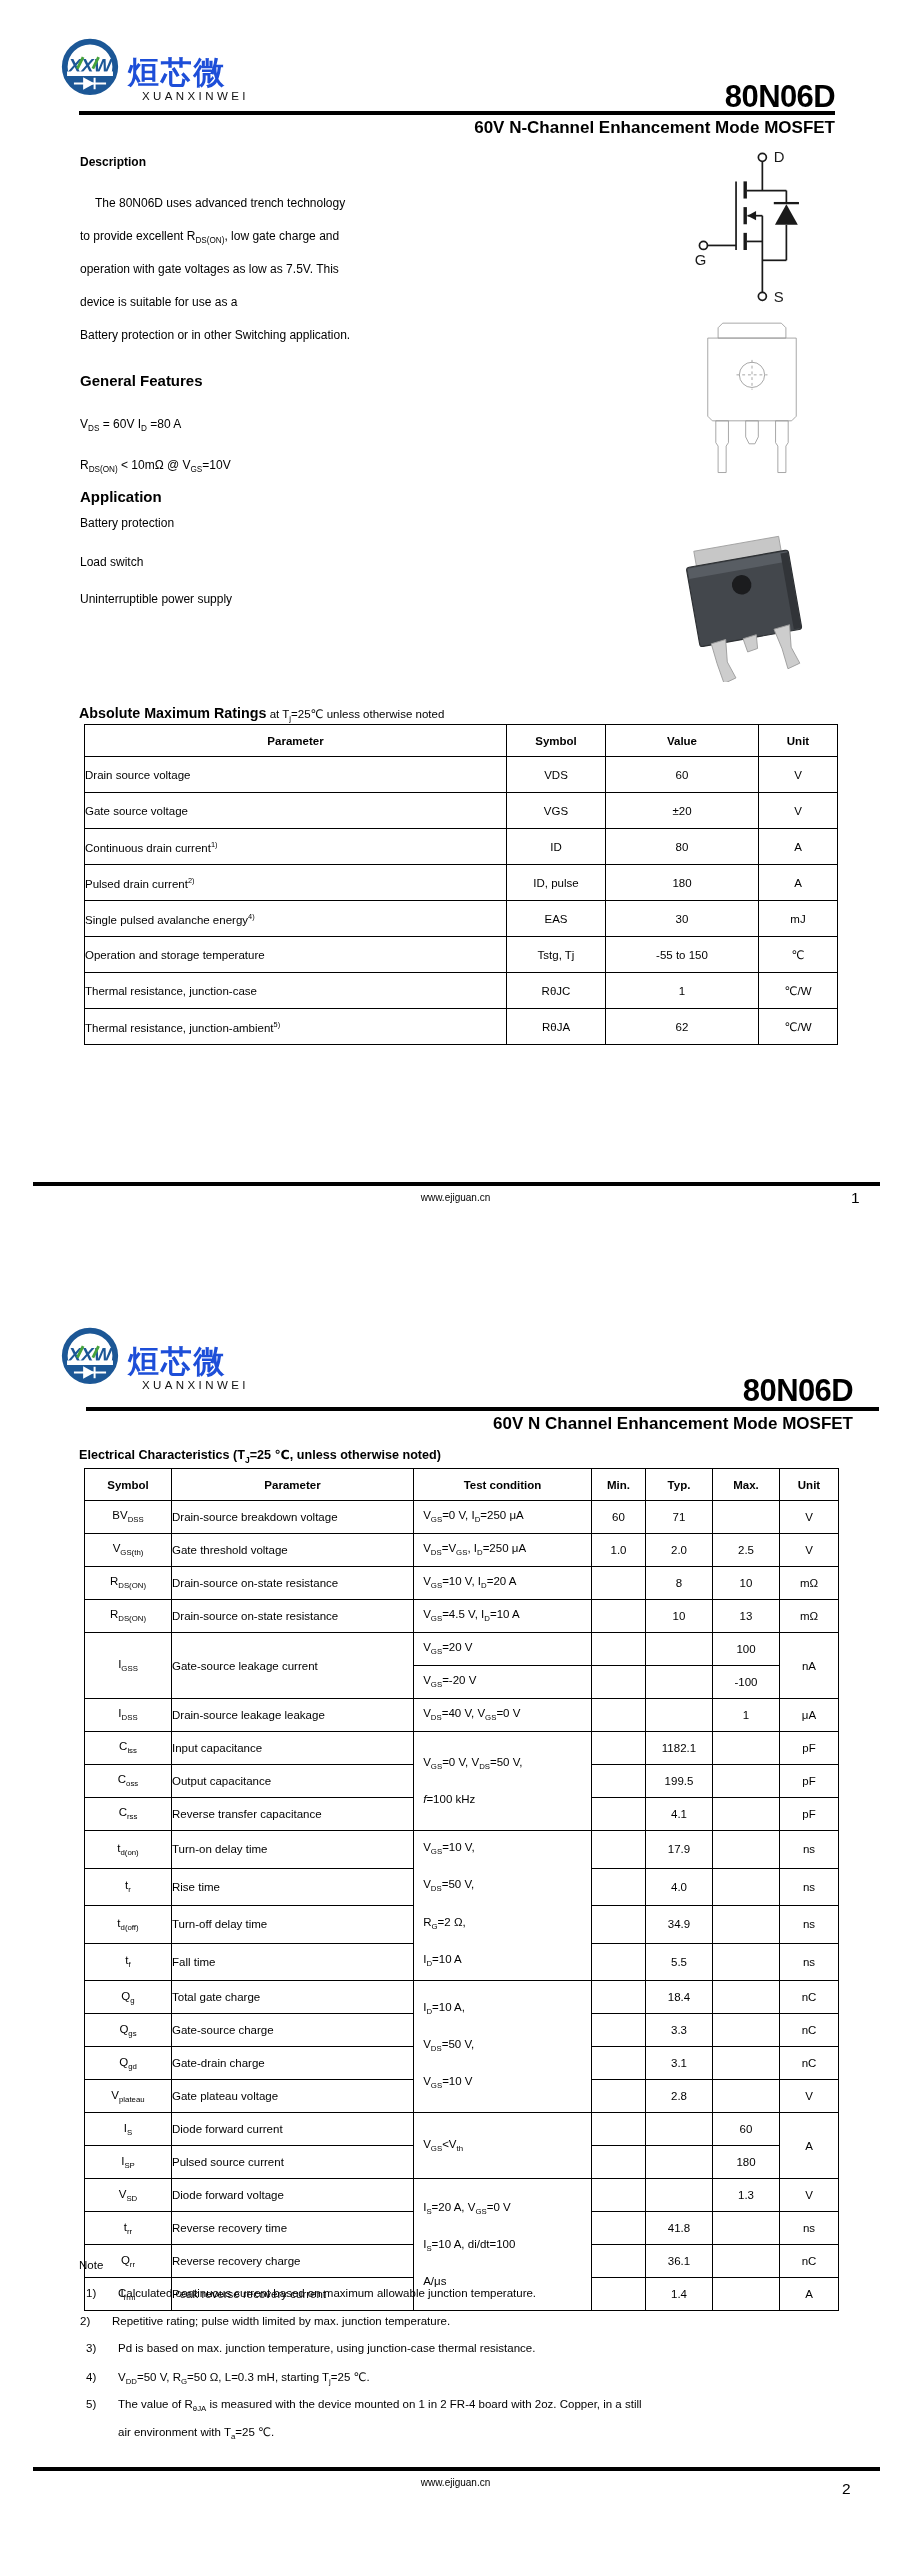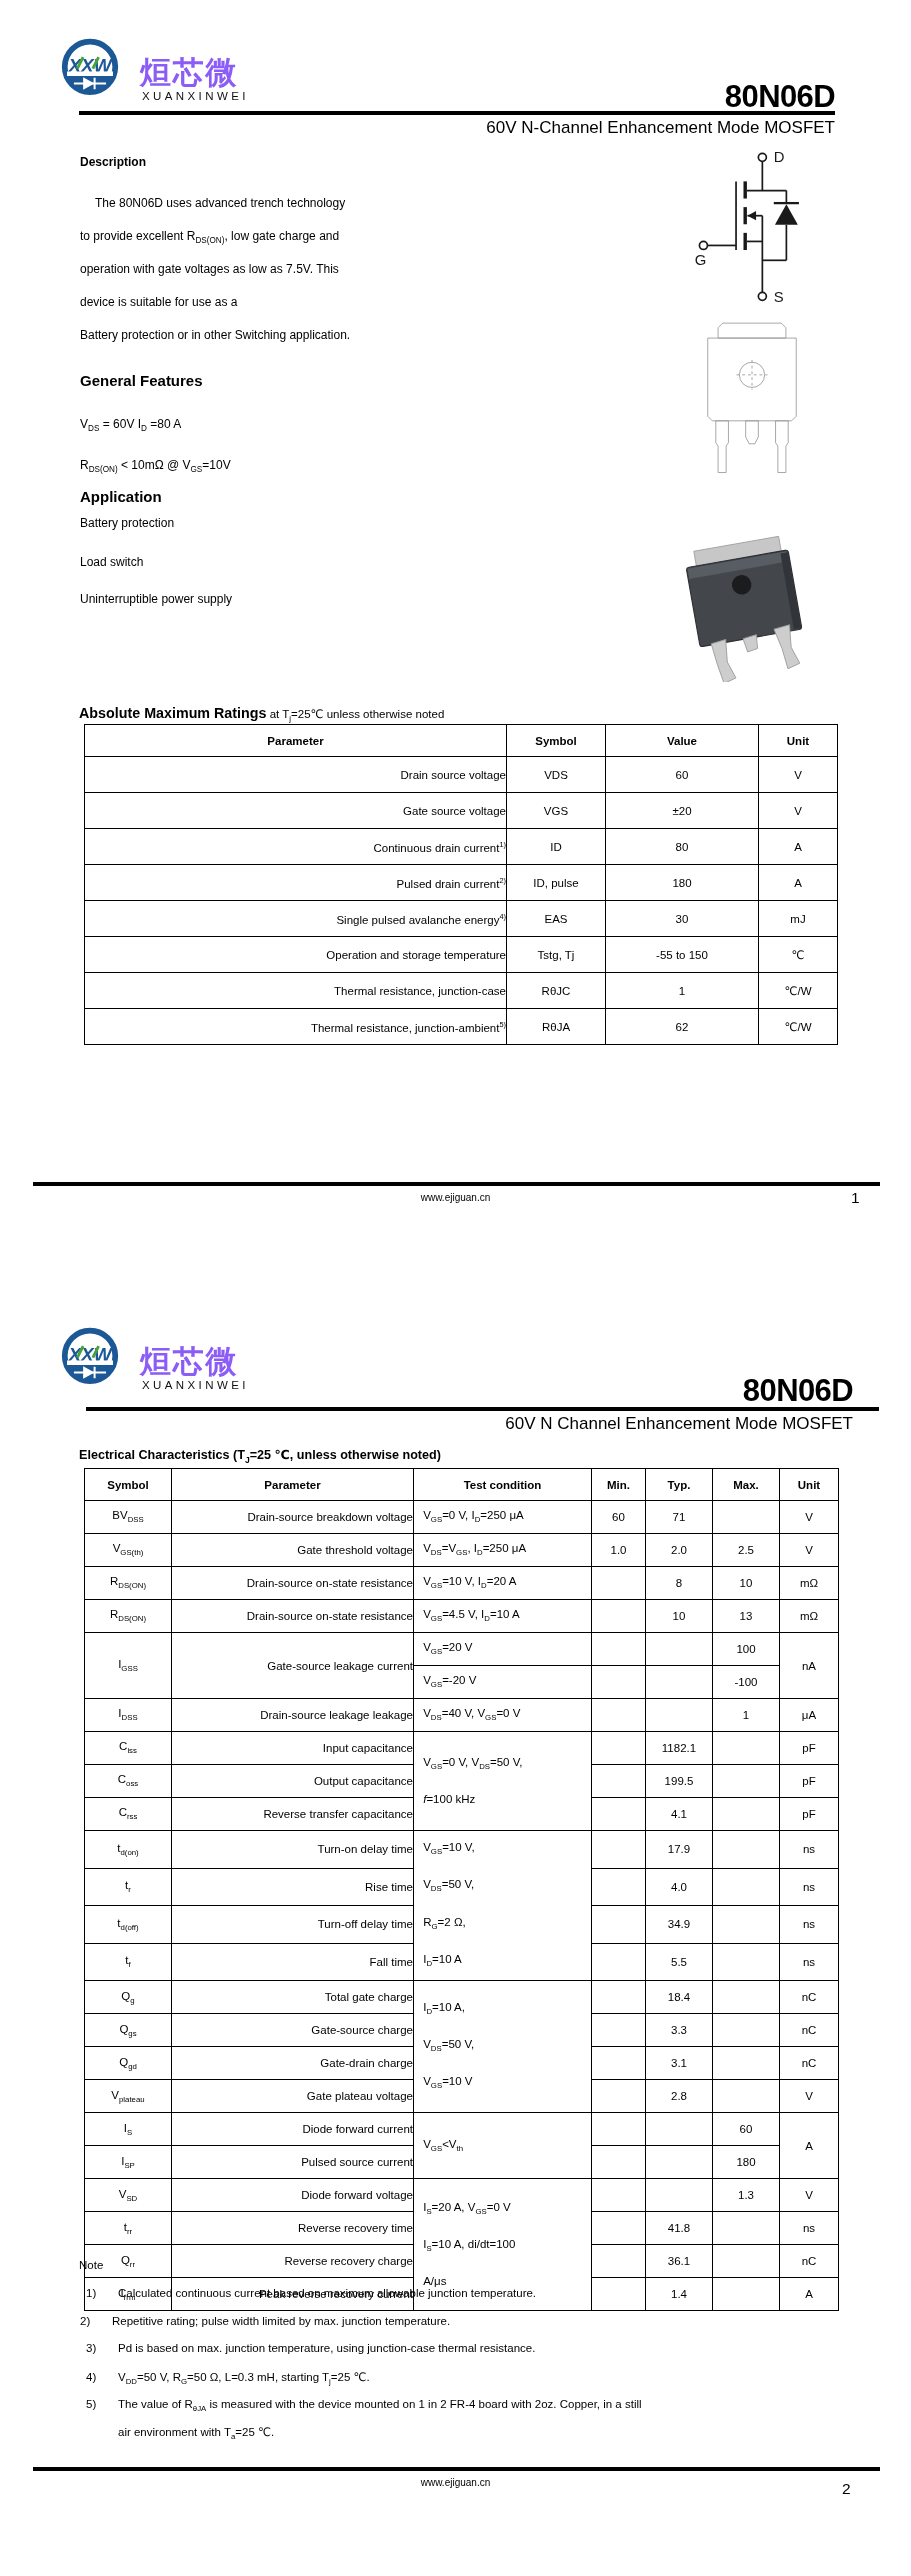--- a/index.html
+++ b/index.html
@@ -4,42 +4,42 @@
 <style>
   html,body { margin:0; padding:0; background:#ffffff; }
   .canvas {
     position:relative; width:911px; height:2576px; background:#fff;
     font-family:"Liberation Sans","DejaVu Sans",sans-serif; color:#000;
     overflow:hidden;
   }
   .t { position:absolute; white-space:nowrap; }
   .rule { position:absolute; background:#000; height:4px; }
   .part-title { position:absolute; font-weight:bold; font-size:31px; letter-spacing:-0.6px; }
-  .subtitle  { position:absolute; font-weight:normal; font-size:17px; }
+  .subtitle  { position:absolute; font-weight:bold; font-size:17px; }
   .h-desc { font-weight:bold; font-size:12px; }
   .h-sec  { font-weight:bold; font-size:15px; }
   .body-text { font-size:12px; }
   .para { position:absolute; font-size:12px; }
   .para div { height:33px; line-height:33px; white-space:nowrap; }
   .para .ind { text-indent:15px; }
 
   
   .logo { position:absolute; width:247px; height:75px; }
-  .logo .cn { position:absolute; left:80px; top:15px; font-size:31px; font-weight:bold; letter-spacing:1.7px; color:#8b5cf6; }
+  .logo .cn { position:absolute; left:68px; top:15px; font-size:31px; font-weight:bold; letter-spacing:1.7px; color:#1d4ed8; }
   .logo .en { position:absolute; left:82px; top:53px; font-size:11.5px; letter-spacing:3.4px; color:#111; }
 
   
   table.tbl { position:absolute; border-collapse:collapse; table-layout:fixed; border:1.7px solid #000; }
   .tbl td, .tbl th {
     border:1.1px solid #000; border-top-width:1.7px; border-bottom-width:1.7px;
     text-align:center; vertical-align:middle; font-size:11.5px; font-weight:normal; padding:0;
     overflow:hidden;
   }
   .tbl th { font-weight:bold; }
-  .tbl td.l { text-align:right; padding-left:8px; }
+  .tbl td.l { text-align:left; }
   .tbl td.lc { text-align:left; padding-left:9.2px; }
   .amr tr { height:36px; } .amr tr.hrow { height:32px; }
   .elec tr { height:33px; } .elec tr.hrow { height:32px; }
   .cl { line-height:33px; white-space:nowrap; }
   sub { font-size:68%; }
   sup { font-size:64%; vertical-align:super; }
 
   .note-line { font-size:11.5px; }
   .note-num { display:inline-block; width:32px; }
   .footer-url { position:absolute; left:0; width:911px; text-align:center; font-size:10px; }

